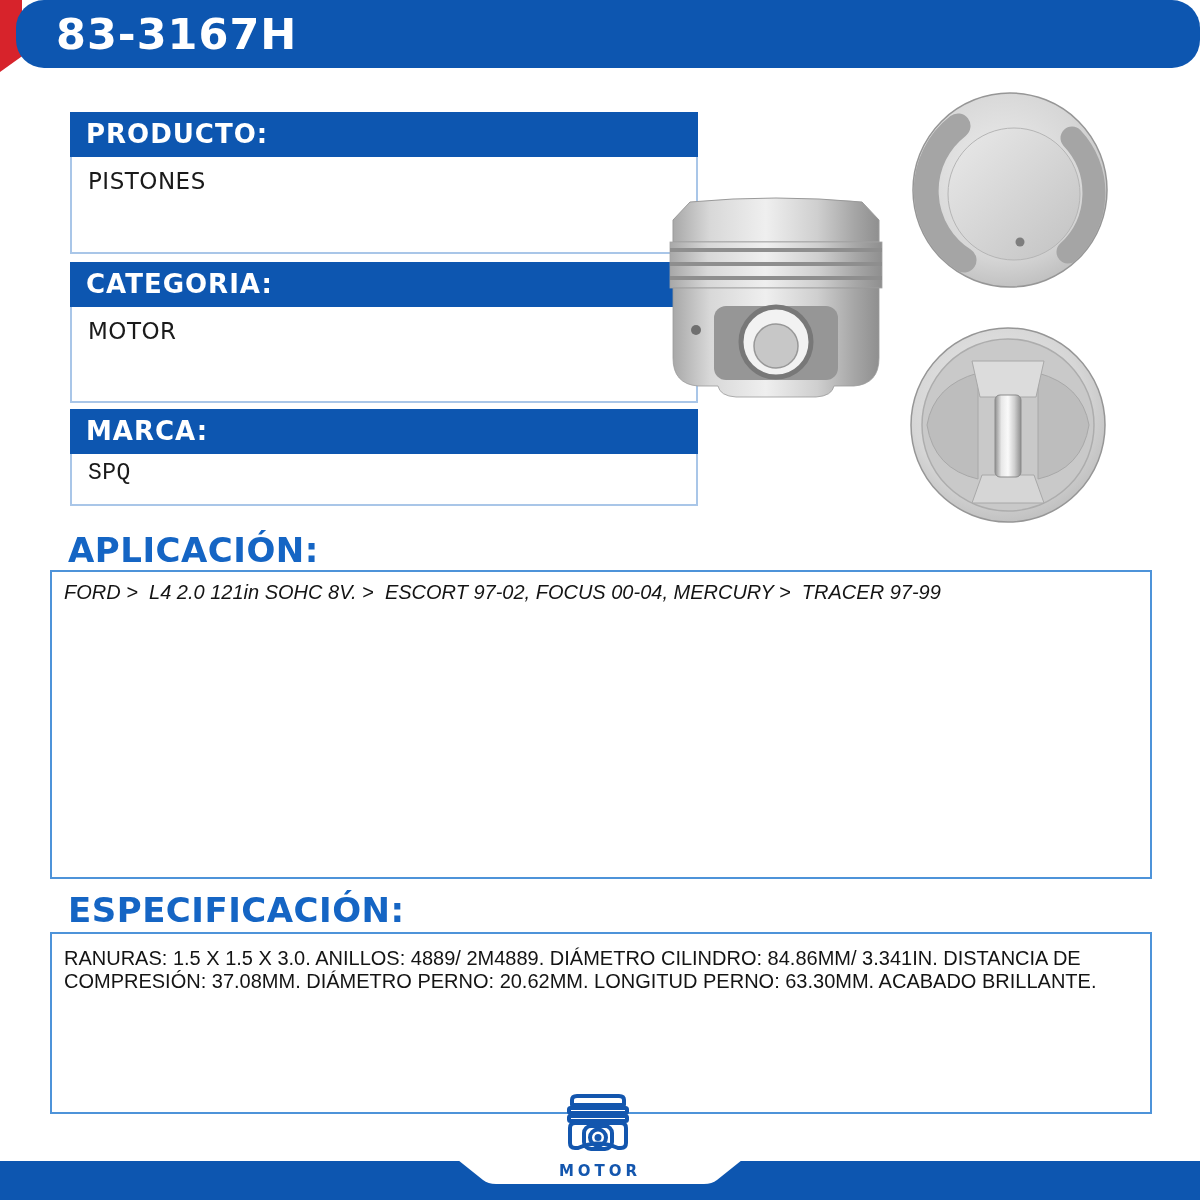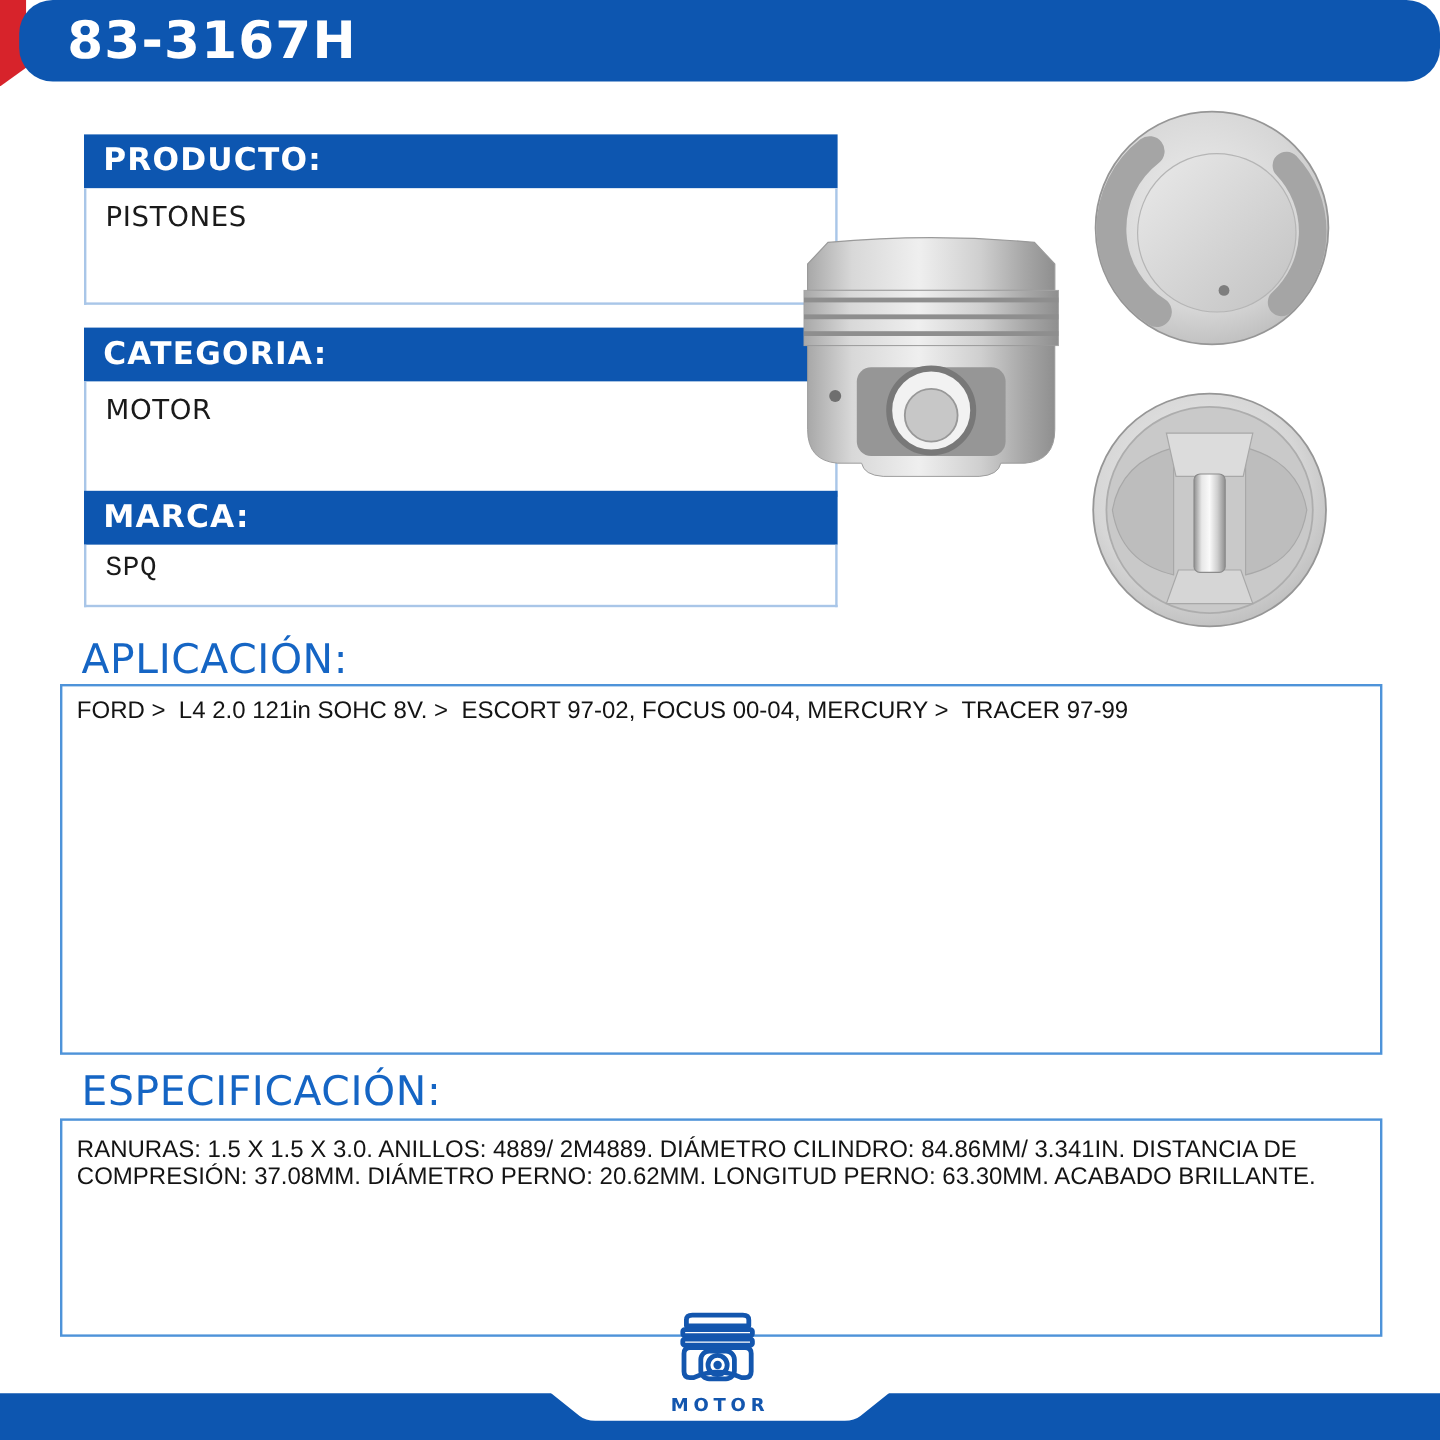--- a/index.html
+++ b/index.html
@@ -18,21 +18,21 @@
   .field{position:absolute;left:50px;width:628px;padding-left:20px;}
   .field-label{height:45px;background:#0D56B0;color:#ffffff;font-family:"DejaVu Sans",sans-serif;
                font-weight:bold;font-size:26px;line-height:45px;padding-left:16px;letter-spacing:1px;
                box-sizing:border-box;}
   .field-value{background:#ffffff;border:2px solid #A9C6E8;border-top:none;box-sizing:border-box;
                font-family:"DejaVu Sans",sans-serif;font-size:23px;color:#1A1A1A;
                padding:11px 0 0 16px;letter-spacing:0.5px;}
 
   
   .sec-heading{position:absolute;left:68px;margin:0;font-family:"DejaVu Sans",sans-serif;
-               font-weight:normal;font-size:34px;color:#1565C4;letter-spacing:0.5px;}
+               font-weight:bold;font-size:34px;color:#1565C4;letter-spacing:0.5px;}
   .panel{position:absolute;left:50px;width:1102px;background:#ffffff;border:2px solid #4E93D9;
          box-sizing:border-box;}
   .panel p{margin:0;padding:9px 26px 0 12px;font-size:20px;line-height:23px;color:#141414;
            white-space:pre-wrap;font-family:"Liberation Sans",sans-serif;}
 
   
   .photos{position:absolute;left:650px;top:80px;width:480px;height:450px;}
 
   
   .footer-icon{position:absolute;left:562px;top:1092px;width:72px;height:66px;}
@@ -49,21 +49,21 @@
   <div class="red-tab"></div>
   <header class="topbar">
     <h1>83-3167H</h1>
   </header>
 
   <section class="field" style="top:112px;">
     <div class="field-label">PRODUCTO:</div>
     <div class="field-value" style="height:97px;">PISTONES</div>
   </section>
 
-  <section class="field" style="top:273px;">
+  <section class="field" style="top:262px;">
     <div class="field-label">CATEGORIA:</div>
     <div class="field-value" style="height:96px;">MOTOR</div>
   </section>
 
   <section class="field" style="top:409px;">
     <div class="field-label">MARCA:</div>
     <div class="field-value" style="height:52px;padding-top:6px;font-family:Liberation Mono, monospace;">SPQ</div>
   </section>
 
   <div class="photos">
@@ -123,21 +123,21 @@
         <path d="M-30,-52 Q-74,-40 -81,0 Q-74,44 -30,54 Z" fill="#bdbdbd" stroke="#a8a8a8" stroke-width="1"></path>
         <path d="M30,-52 Q74,-40 81,0 Q74,44 30,54 Z" fill="#bdbdbd" stroke="#a8a8a8" stroke-width="1"></path>
         <path d="M-36,-64 L36,-64 L28,-28 L-28,-28 Z" fill="#dcdcdc" stroke="#a8a8a8" stroke-width="1"></path>
         <path d="M-26,50 L26,50 L36,78 L-36,78 Z" fill="#d6d6d6" stroke="#a8a8a8" stroke-width="1"></path>
         <rect x="-13" y="-30" width="26" height="82" rx="5" fill="url(#gPin)" stroke="#8b8b8b" stroke-width="1"></rect>
       </g>
     </svg>
   </div>
 
   <h2 class="sec-heading" style="top:530px;">APLICACIÓN:</h2>
-  <div class="panel" style="top:570px;height:309px;">
+  <div class="panel" style="top:570px;height:309px;font-style:italic;">
     <p>FORD &gt;  L4 2.0 121in SOHC 8V. &gt;  ESCORT 97-02, FOCUS 00-04, MERCURY &gt;  TRACER 97-99</p>
   </div>
 
   <h2 class="sec-heading" style="top:890px;">ESPECIFICACIÓN:</h2>
   <div class="panel" style="top:932px;height:182px;">
     <p style="padding-top:13px;">RANURAS: 1.5 X 1.5 X 3.0. ANILLOS: 4889/ 2M4889. DIÁMETRO CILINDRO: 84.86MM/ 3.341IN. DISTANCIA DE COMPRESIÓN: 37.08MM. DIÁMETRO PERNO: 20.62MM. LONGITUD PERNO: 63.30MM. ACABADO BRILLANTE.</p>
   </div>
 
   <div class="footer-icon">
     <svg width="72" height="66" viewBox="0 0 72 66" fill="none">

